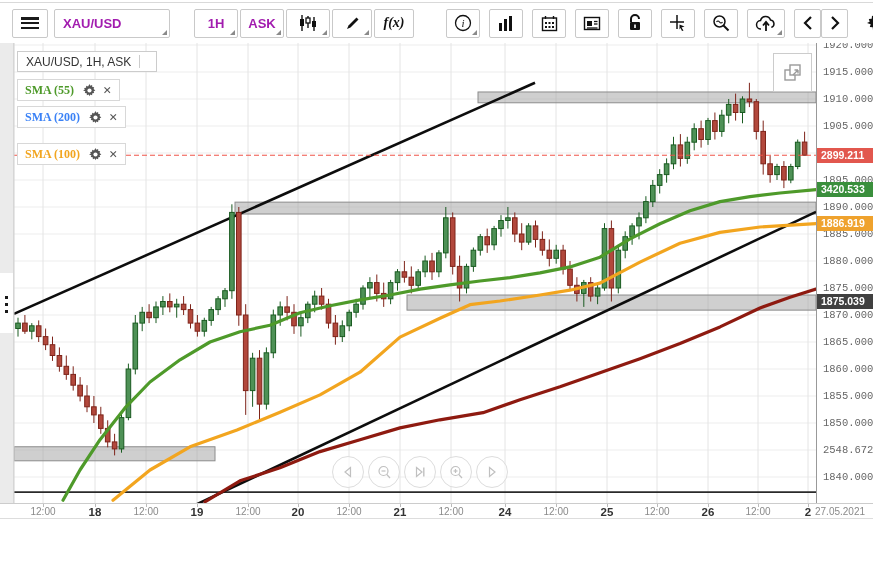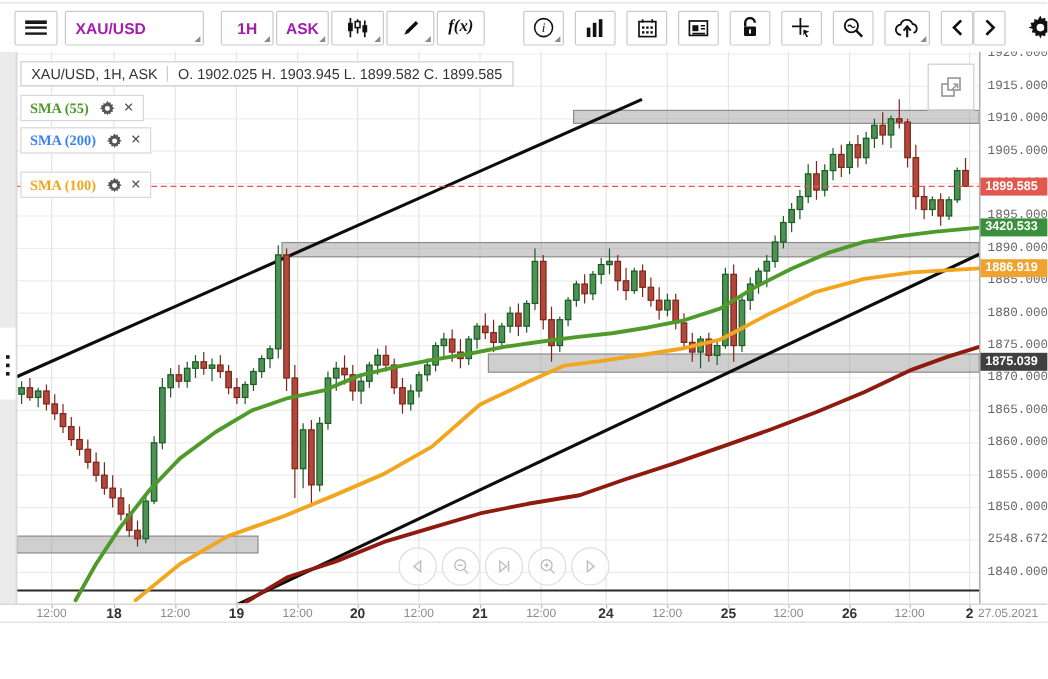--- a/index.html
+++ b/index.html
@@ -61,21 +61,21 @@
     <div class="tb-btn" style="width:36px;margin-left:12px;">
       <span class="menu-bars">
           <i></i>
           <i></i>
           <i></i>
         </span>
     </div>
     <div class="tb-btn dd" style="width:116px;margin-left:6px;justify-content:flex-start;padding-left:8px;">
       <span class="tb-label">XAU/USD</span>
     </div>
-    <div class="tb-btn dd" style="width:44px;margin-left:14px;">
+    <div class="tb-btn dd" style="width:44px;margin-left:24px;">
       <span class="tb-label">1H</span>
     </div>
     <div class="tb-btn dd" style="width:44px;margin-left:2px;">
       <span class="tb-label">ASK</span>
     </div>
     <div class="tb-btn dd" style="width:44px;margin-left:2px;">
       <svg class="icon-svg" width="20" height="18" viewBox="0 0 20 18">
         <line x1="4" y1="1" x2="4" y2="17" stroke="#111" stroke-width="1.4"></line>
           <rect x="2" y="5" width="4" height="7" fill="#111"></rect>
         <line x1="10" y1="2" x2="10" y2="14" stroke="#111" stroke-width="1.4"></line>
@@ -502,21 +502,20 @@
     <div class="strip-notch">
       <i style="top:23px"></i>
         <i style="top:30px"></i>
         <i style="top:37px"></i>
     </div>
   </div>
 
   <div class="legend-row1">
     <span>XAU/USD, 1H, ASK</span>
     <span class="sep"></span>
-    <span>O. 1902.025 H. 1903.945 L. 1899.582 C. 1899.585</span>
   </div>
 
   <div class="ind-chip" style="top:79px;">
     <span class="glabel" style="color: rgb(78, 154, 42);">SMA (55)</span>
     <span class="gear">
       <svg width="13" height="13" viewBox="0 0 20 20">
           <path fill="#555" d="M10 0 l1.2 2.6 2.8-.9 .3 2.9 2.9 .3 -.9 2.8 L19 10l-2.7 1.2 .9 2.8 -2.9 .3 -.3 2.9 -2.8-.9L10 19l-1.2-2.7 -2.8 .9 -.3-2.9 -2.9-.3 .9-2.8L0 10l2.7-1.2 -.9-2.8 2.9-.3 .3-2.9 2.8 .9z"></path>
           <circle cx="10" cy="10" r="3.2" fill="#fff"></circle>
         </svg>
     </span>
@@ -562,21 +561,21 @@
       <div class="pa-label" style="top: 185px;">1885.000</div>
       <div class="pa-label" style="top: 212px;">1880.000</div>
       <div class="pa-label" style="top: 239px;">1875.000</div>
       <div class="pa-label" style="top: 266px;">1870.000</div>
       <div class="pa-label" style="top: 293px;">1865.000</div>
       <div class="pa-label" style="top: 320px;">1860.000</div>
       <div class="pa-label" style="top: 347px;">1855.000</div>
       <div class="pa-label" style="top: 374px;">1850.000</div>
       <div class="pa-label" style="top: 401px;">2548.672</div>
       <div class="pa-label" style="top: 428px;">1840.000</div>
-      <div class="pa-badge" style="top: 104.741px; background: rgb(226, 87, 78);">1899.585</div>
+      <div class="pa-badge" style="top: 104.741px; background: rgb(226, 87, 78);">2899.211</div>
       <div class="pa-badge" style="top: 139.155px; background: rgb(58, 143, 60);">3420.533</div>
       <div class="pa-badge" style="top: 173.137px; background: rgb(239, 162, 45);">1886.919</div>
       <div class="pa-badge" style="top: 251px; background: #404040;">1875.039</div>
     </div>
   <div class="time-axis" id="time-axis">
       <div class="ta-label" style="left: 43px;">12:00</div>
       <div class="ta-tick" style="left: 43px;"></div>
       <div class="ta-label bold" style="left: 95px;">18</div>
       <div class="ta-tick" style="left: 95px;"></div>
       <div class="ta-label" style="left: 146px;">12:00</div>

